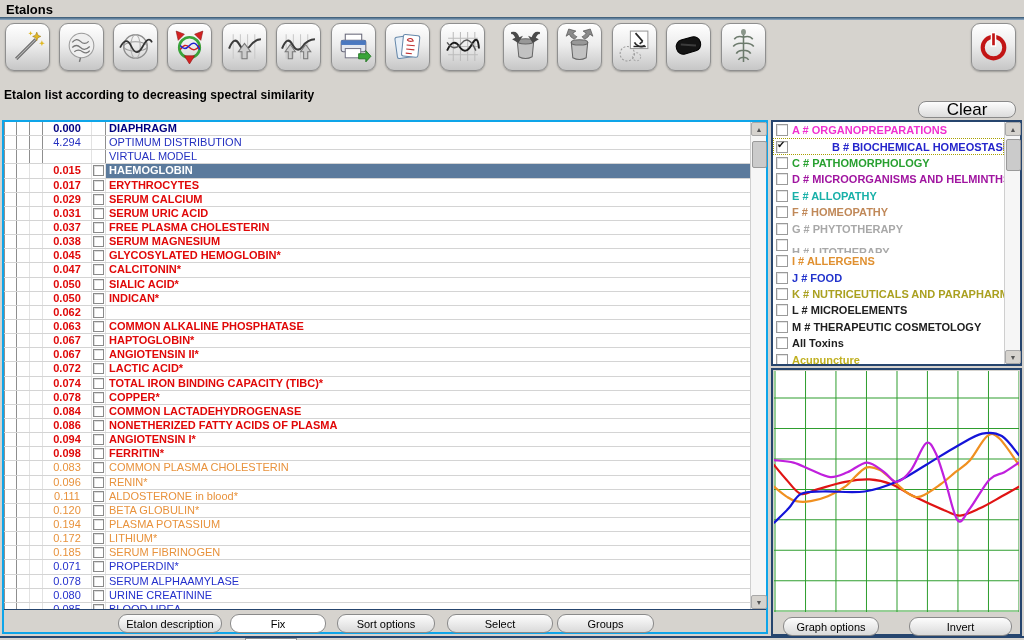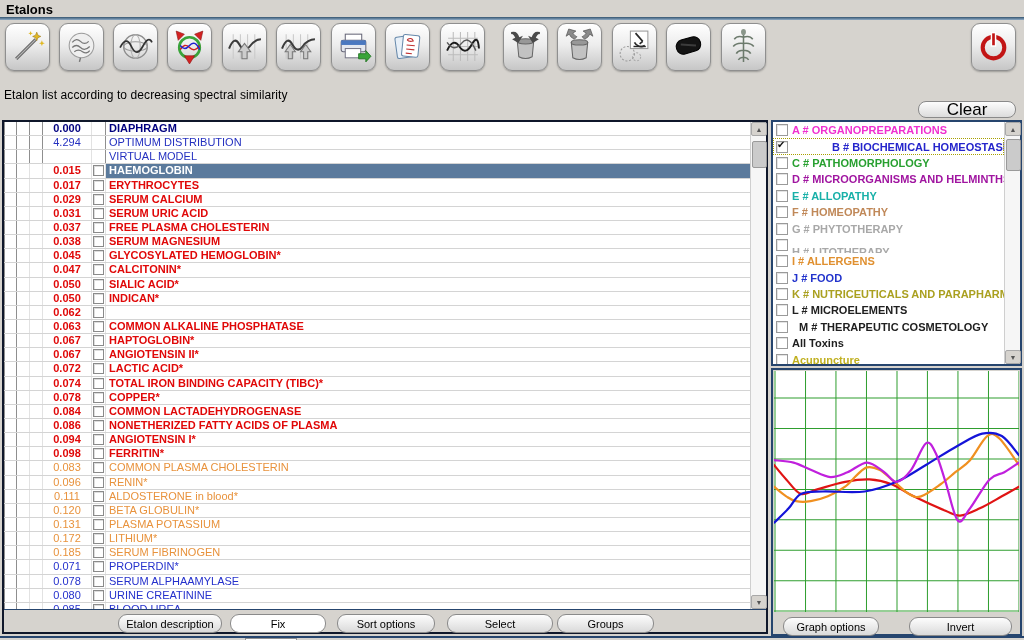--- a/index.html
+++ b/index.html
@@ -11,24 +11,24 @@
   .title-sep{left:0;top:17px;width:1024px;height:3px;background:linear-gradient(#35546f,#8fabc6)}
   
   .toolbar{left:0;top:20px;width:1024px;height:60px}
   .btn3d{position:absolute;box-sizing:border-box;border:1px solid #8f8f8f;border-radius:9px;
          background:linear-gradient(180deg,#ffffff 0%,#ededed 45%,#c6c6c6 100%);
          box-shadow:0 1px 2px rgba(0,0,0,.28), inset 0 1px 0 #fff;cursor:pointer}
   .tbtn{width:45px;height:48px;top:3px}
   .tbtn svg{width:37px;height:37px;display:block;margin:4px auto}
   .exit-btn{left:971px}
   
-  .list-header{left:4px;top:88px;font-size:12px;font-weight:normal;color:#000;letter-spacing:.1px}
+  .list-header{left:4px;top:88px;font-size:12px;font-weight:bold;color:#000;letter-spacing:.1px}
   
   .left-panel{left:2px;top:120px;width:766px;height:514px;box-sizing:border-box;
-              border:2px solid #0f172a;background:#fff}
+              border:2px solid #0ea5e9;background:#fff}
   .rows-wrap{position:absolute;left:0;top:0;right:16px;height:487px;overflow:hidden;background:#fff}
   .lrow{position:relative;height:14.15px;box-sizing:border-box;border-bottom:1px solid #d4d4d4;font-size:11px;line-height:13px;white-space:nowrap}
   .lrow .c{position:absolute;top:0;height:100%;box-sizing:border-box;border-right:1px solid #e2e2e2}
   .lrow .c1{left:0;width:13px;border-right:1px solid #8f8f8f;border-left:1px solid #8f8f8f}
   .lrow .c2{left:13px;width:13px}
   .lrow .c3{left:26px;width:13px}
   .lrow .val{position:absolute;left:39px;width:49px;top:0;height:100%;text-align:center;box-sizing:border-box;border-right:1px solid #e2e2e2}
   .lrow .cbc{position:absolute;left:88px;width:14px;top:0;height:100%;box-sizing:border-box;border-right:1px solid #e2e2e2}
   .lrow .box{display:block;width:9px;height:9px;border:1px solid #8a8a8a;background:#fff;margin:1px auto 0;box-shadow:inset 1px 1px 0 #ddd}
   .lrow .nm{position:absolute;left:102px;right:0;top:0;height:100%;padding-left:3px;box-sizing:border-box;overflow:hidden}
@@ -473,21 +473,21 @@
         <span class="val">0.120</span>
         <span class="cbc">
           <span class="box"></span>
         </span>
         <span class="nm">BETA GLOBULIN*</span>
       </div>
       <div class="lrow g-orange">
         <span class="c c1"></span>
         <span class="c c2"></span>
         <span class="c c3"></span>
-        <span class="val">0.131</span>
+        <span class="val">0.194</span>
         <span class="cbc">
           <span class="box"></span>
         </span>
         <span class="nm">PLASMA POTASSIUM</span>
       </div>
       <div class="lrow g-orange">
         <span class="c c1"></span>
         <span class="c c2"></span>
         <span class="c c3"></span>
         <span class="val">0.172</span>
@@ -610,21 +610,21 @@
       <div class="cat">
         <span class="box"></span>
         <span class="lbl" style="color: rgb(170, 160, 32);">K # NUTRICEUTICALS AND PARAPHARMACEU</span>
       </div>
       <div class="cat">
         <span class="box"></span>
         <span class="lbl" style="color: rgb(32, 32, 32);">L # MICROELEMENTS</span>
       </div>
       <div class="cat">
         <span class="box"></span>
-        <span class="lbl" style="color: rgb(32, 32, 32); margin-left: 7px;">M # THERAPEUTIC COSMETOLOGY</span>
+        <span class="lbl" style="color: rgb(32, 32, 32);">M # THERAPEUTIC COSMETOLOGY</span>
       </div>
       <div class="cat">
         <span class="box"></span>
         <span class="lbl" style="color: rgb(32, 32, 32);">All Toxins</span>
       </div>
       <div class="cat">
         <span class="box"></span>
         <span class="lbl" style="color: rgb(192, 176, 32);">Acupuncture</span>
       </div>
     </div>

